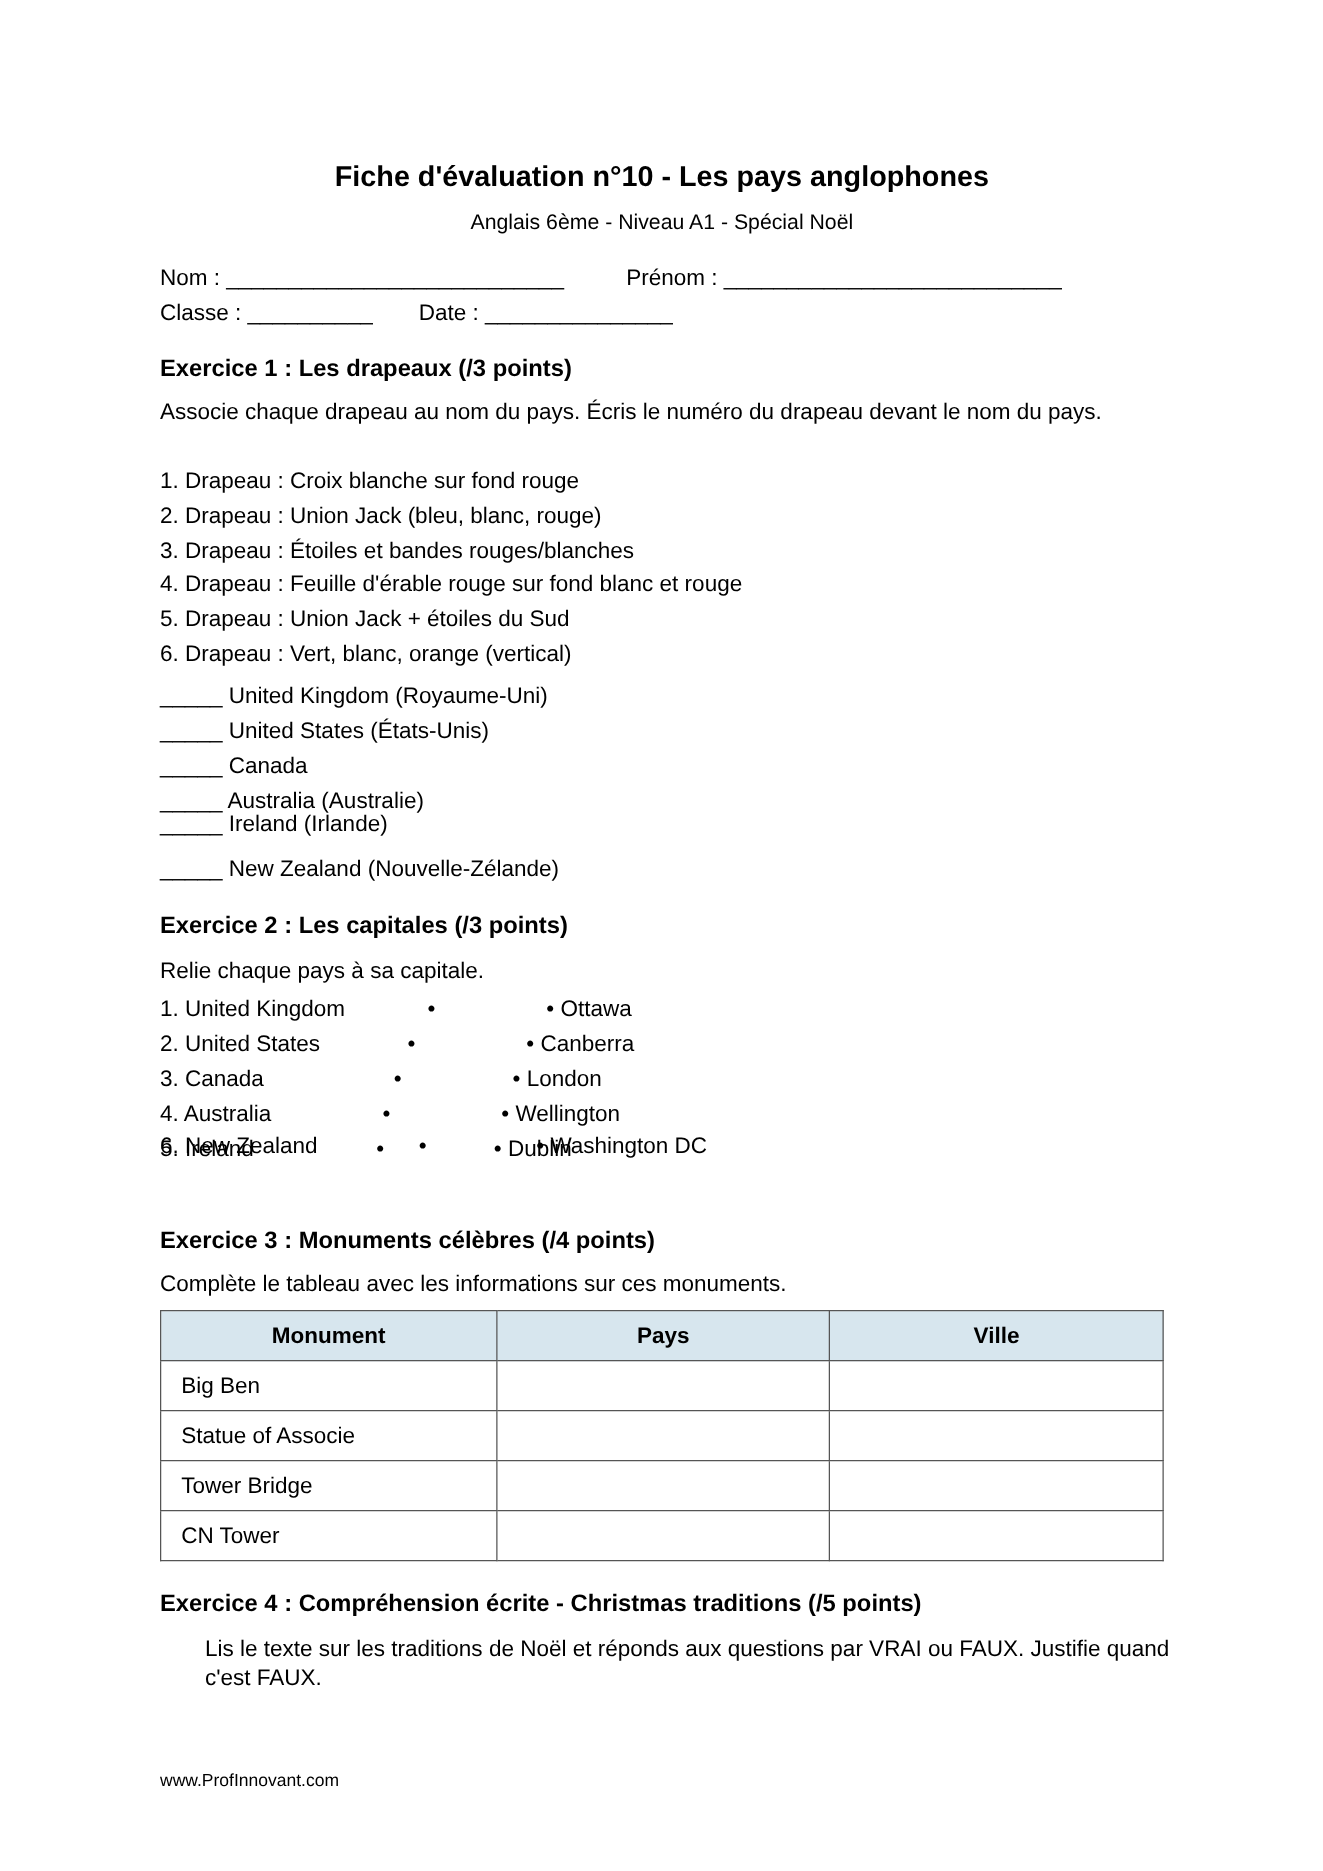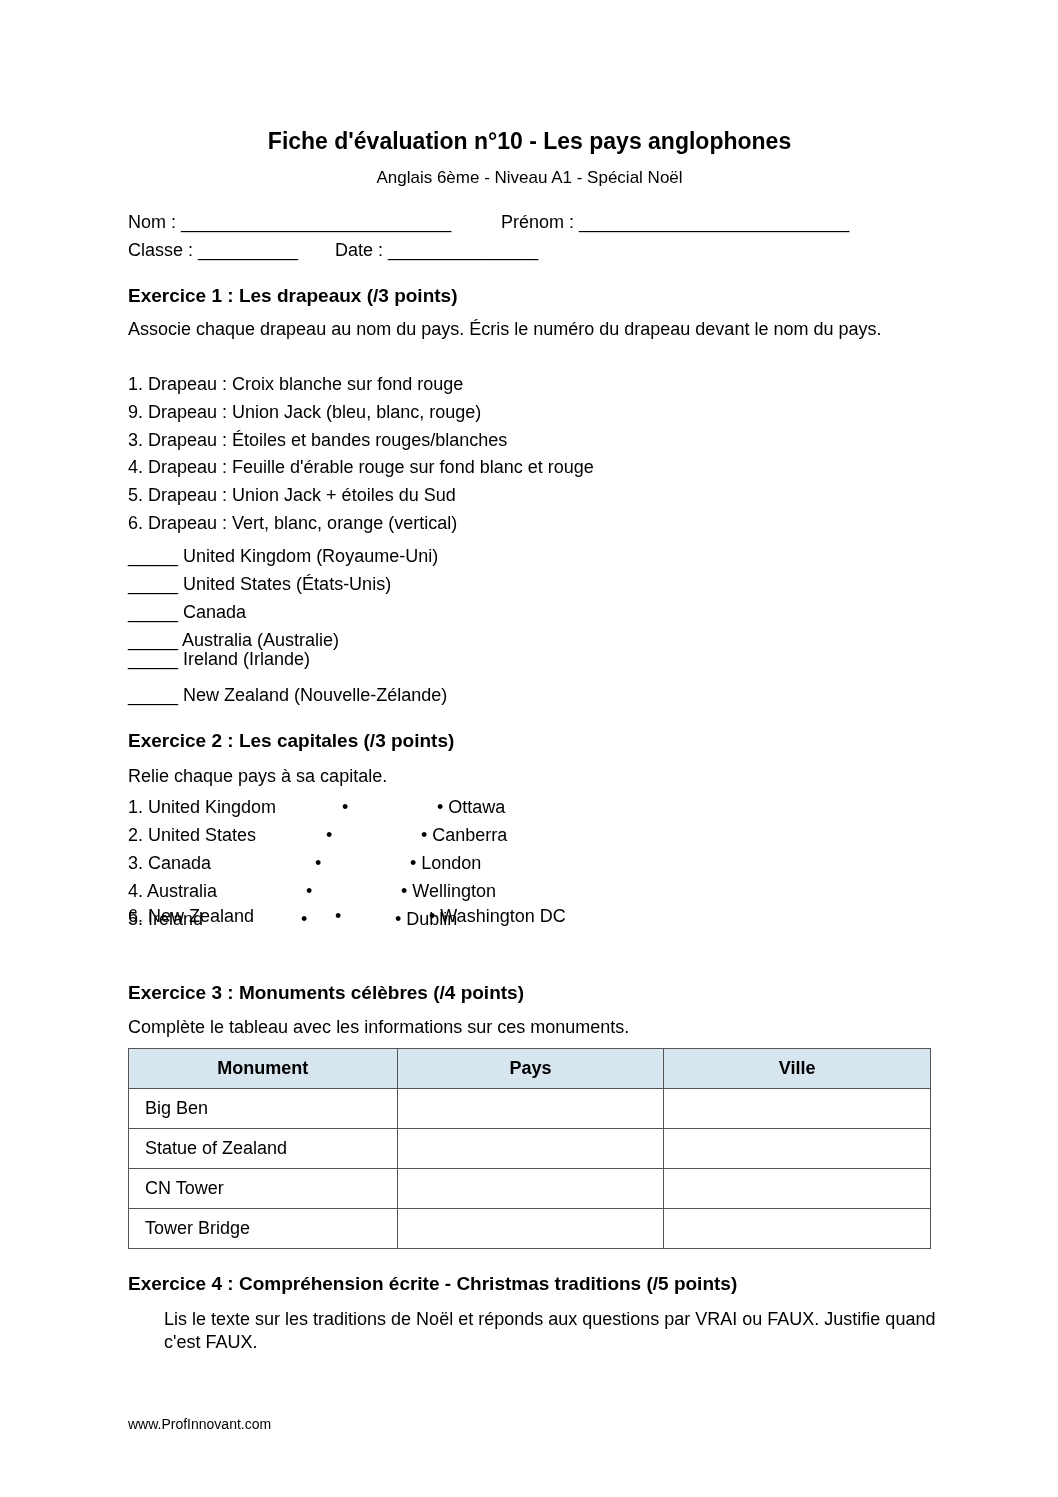--- a/index.html
+++ b/index.html
@@ -42,21 +42,21 @@
   <div class="subtitle">Anglais 6ème - Niveau A1 - Spécial Noël</div>
 
   <div class="line" style="left:0; top:212px;">Nom : ___________________________</div>
   <div class="line" style="left:373px; top:212px;">Prénom : ___________________________</div>
   <div class="line" style="left:0; top:240px;">Classe : __________</div>
   <div class="line" style="left:207px; top:240px;">Date : _______________</div>
 
   <div class="h2" style="left:0; top:285px;">Exercice 1 : Les drapeaux (/3 points)</div>
   <div class="p" style="left:0; top:318px;">Associe chaque drapeau au nom du pays. Écris le numéro du drapeau devant le nom du pays.</div>
   <div class="list-item" style="left:0; top:374px;">1. Drapeau : Croix blanche sur fond rouge</div>
-  <div class="list-item" style="left:0; top:402px;">9. Drapeau : Union Jack (bleu, blanc, rouge)</div>
+  <div class="list-item" style="left:0; top:402px;">2. Drapeau : Union Jack (bleu, blanc, rouge)</div>
   <div class="list-item" style="left:0; top:430px;">3. Drapeau : Étoiles et bandes rouges/blanches</div>
   <div class="list-item" style="left:0; top:457px;">4. Drapeau : Feuille d'érable rouge sur fond blanc et rouge</div>
   <div class="list-item" style="left:0; top:485px;">5. Drapeau : Union Jack + étoiles du Sud</div>
   <div class="list-item" style="left:0; top:513px;">6. Drapeau : Vert, blanc, orange (vertical)</div>
 
   <div class="list-item" style="left:0; top:546px;">_____ United Kingdom (Royaume-Uni)</div>
   <div class="list-item" style="left:0; top:574px;">_____ United States (États-Unis)</div>
   <div class="list-item" style="left:0; top:602px;">_____ Canada</div>
   <div class="list-item" style="left:0; top:630px;">_____ Australia (Australie)</div>
   <div class="list-item" style="left:0; top:649px;">_____ Ireland (Irlande)</div>
@@ -112,31 +112,31 @@
         <th>Ville</th>
       </tr>
     </thead>
     <tbody>
       <tr>
         <td>Big Ben</td>
         <td class="empty"></td>
         <td class="empty"></td>
       </tr>
       <tr>
-        <td>Statue of Zealand</td>
+        <td>Statue of Associe</td>
+        <td class="empty"></td>
+        <td class="empty"></td>
+      </tr>
+      <tr>
+        <td>Tower Bridge</td>
         <td class="empty"></td>
         <td class="empty"></td>
       </tr>
       <tr>
         <td>CN Tower</td>
-        <td class="empty"></td>
-        <td class="empty"></td>
-      </tr>
-      <tr>
-        <td>Tower Bridge</td>
         <td class="empty"></td>
         <td class="empty"></td>
       </tr>
     </tbody>
   </table>
 
   <div class="h2" style="left:0; top:1273px;">Exercice 4 : Compréhension écrite - Christmas traditions (/5 points)</div>
   <div class="p" style="left:0; top:1308px;margin-left:36px;">Lis le texte sur les traditions de Noël et réponds aux questions par VRAI ou FAUX. Justifie quand c'est FAUX.</div>
 
   <div class="footer" style="left:0;">www.ProfInnovant.com</div>

